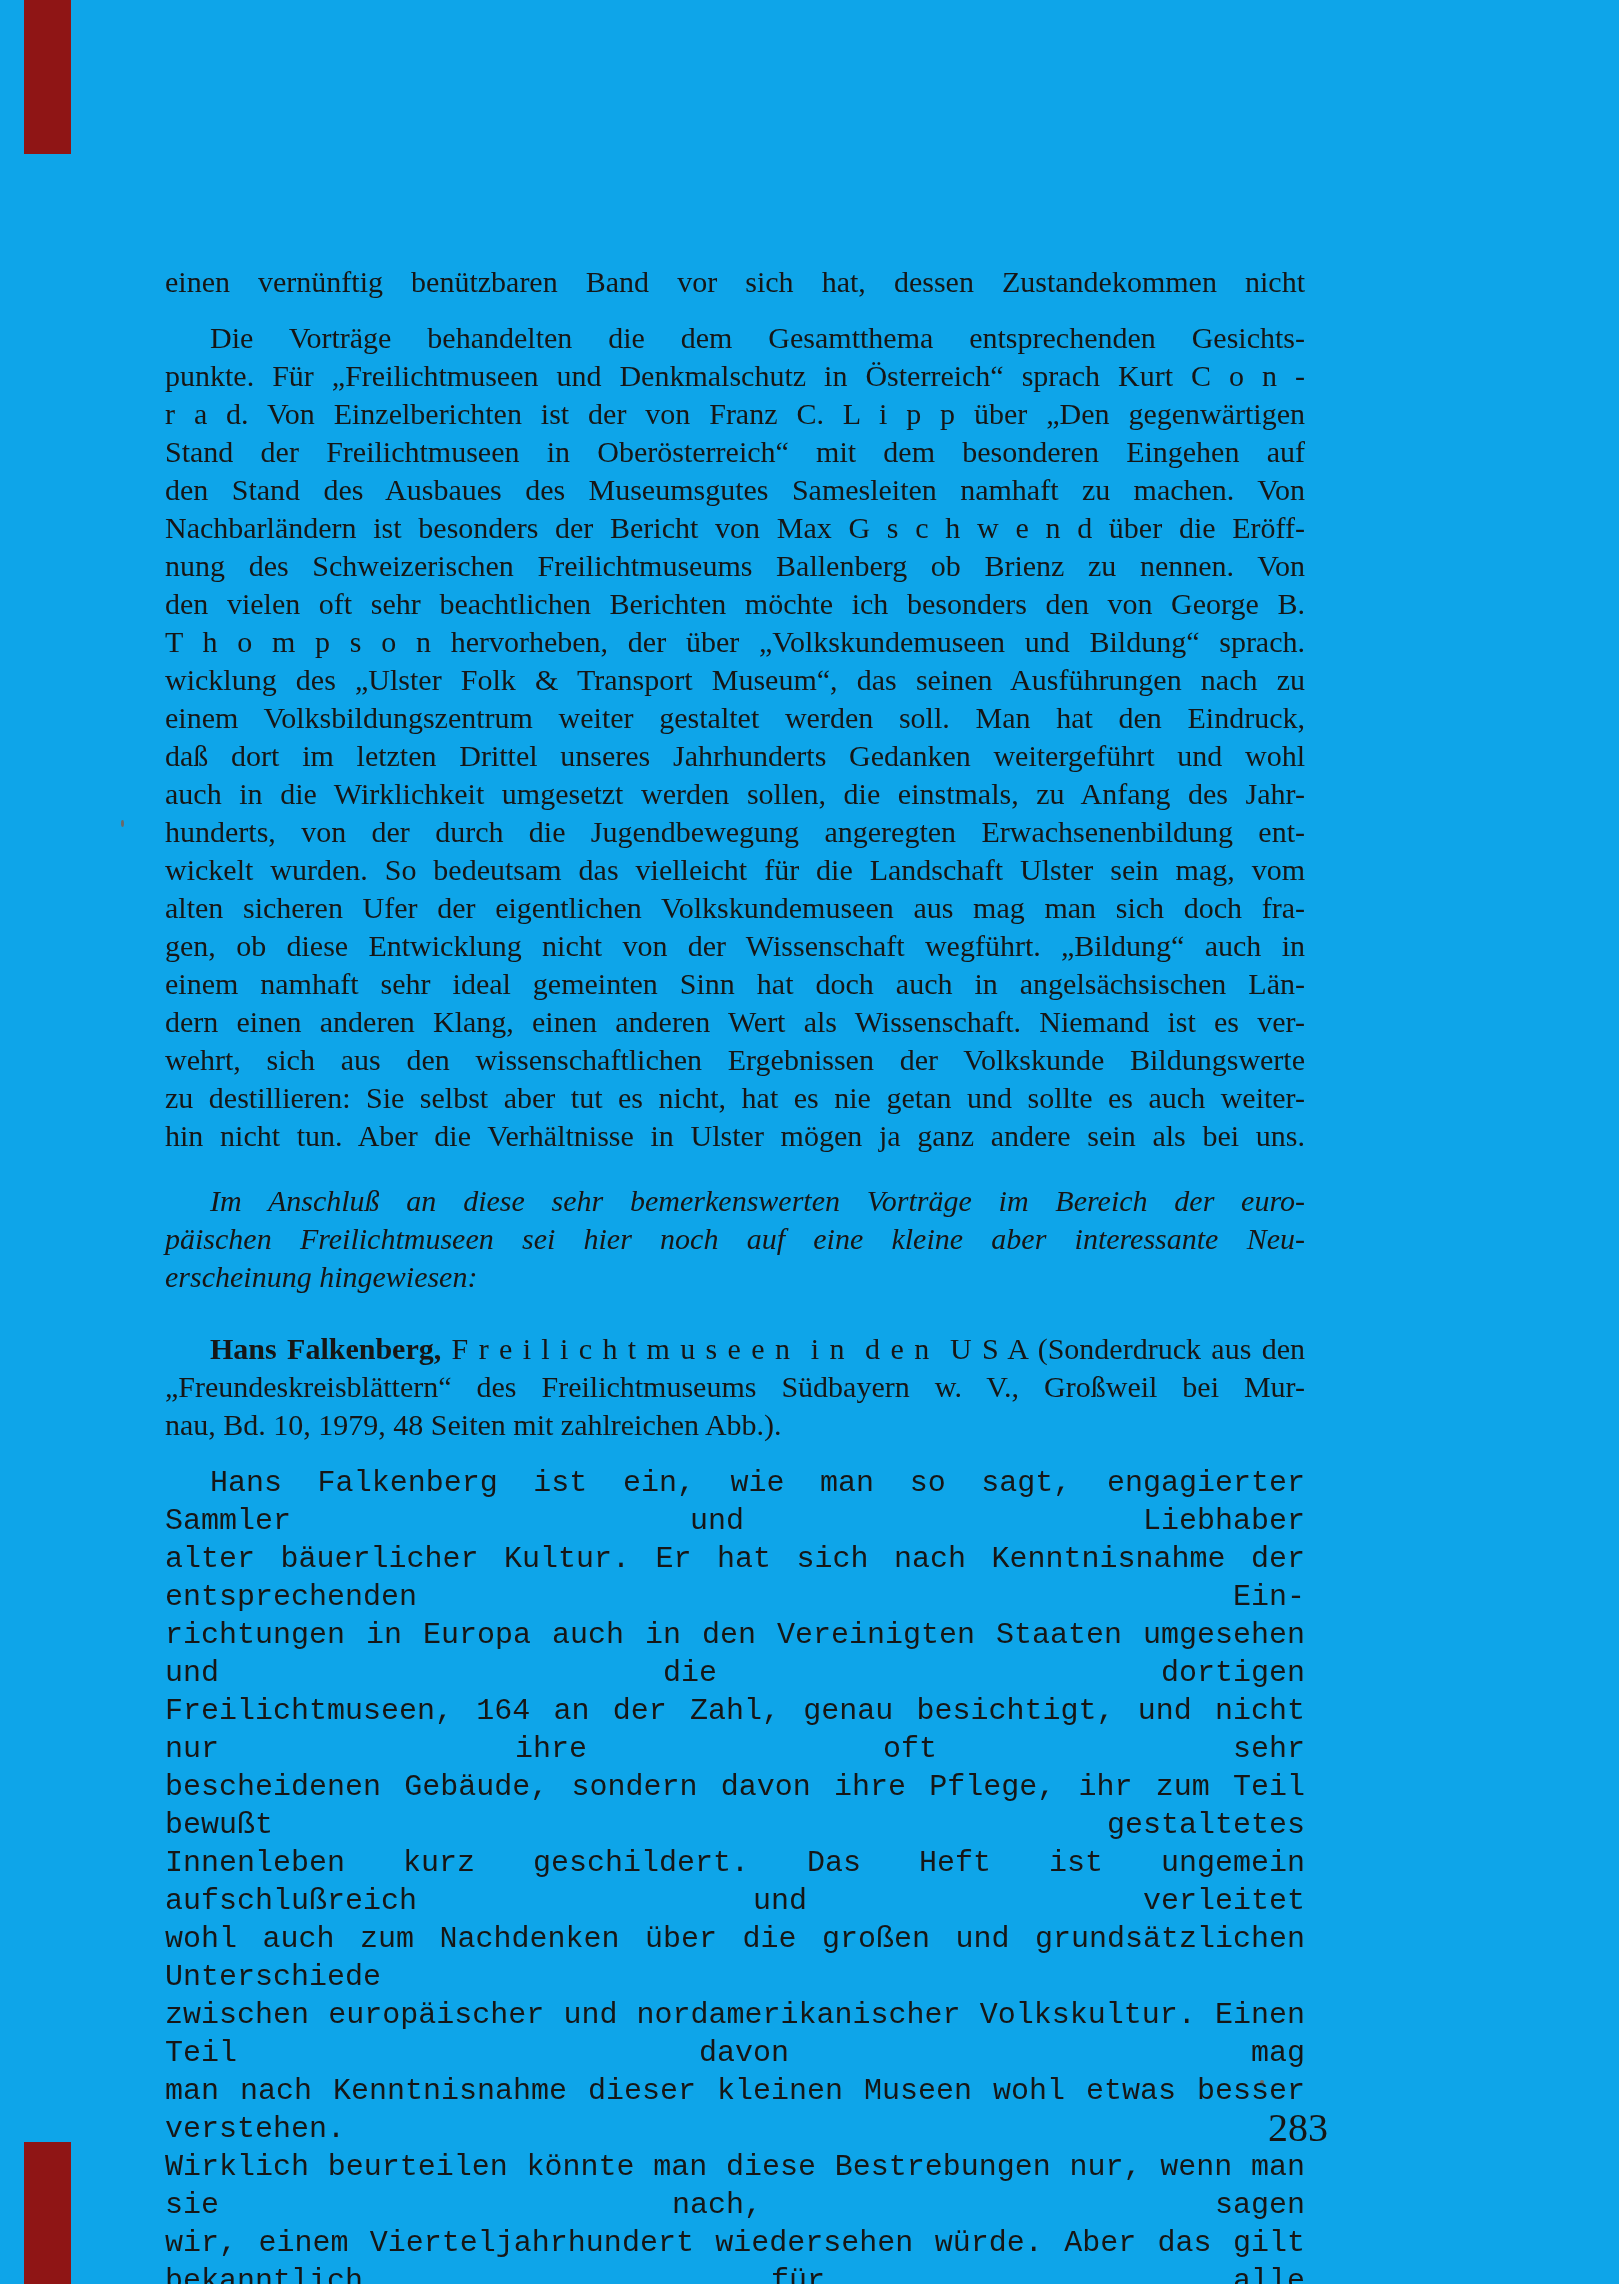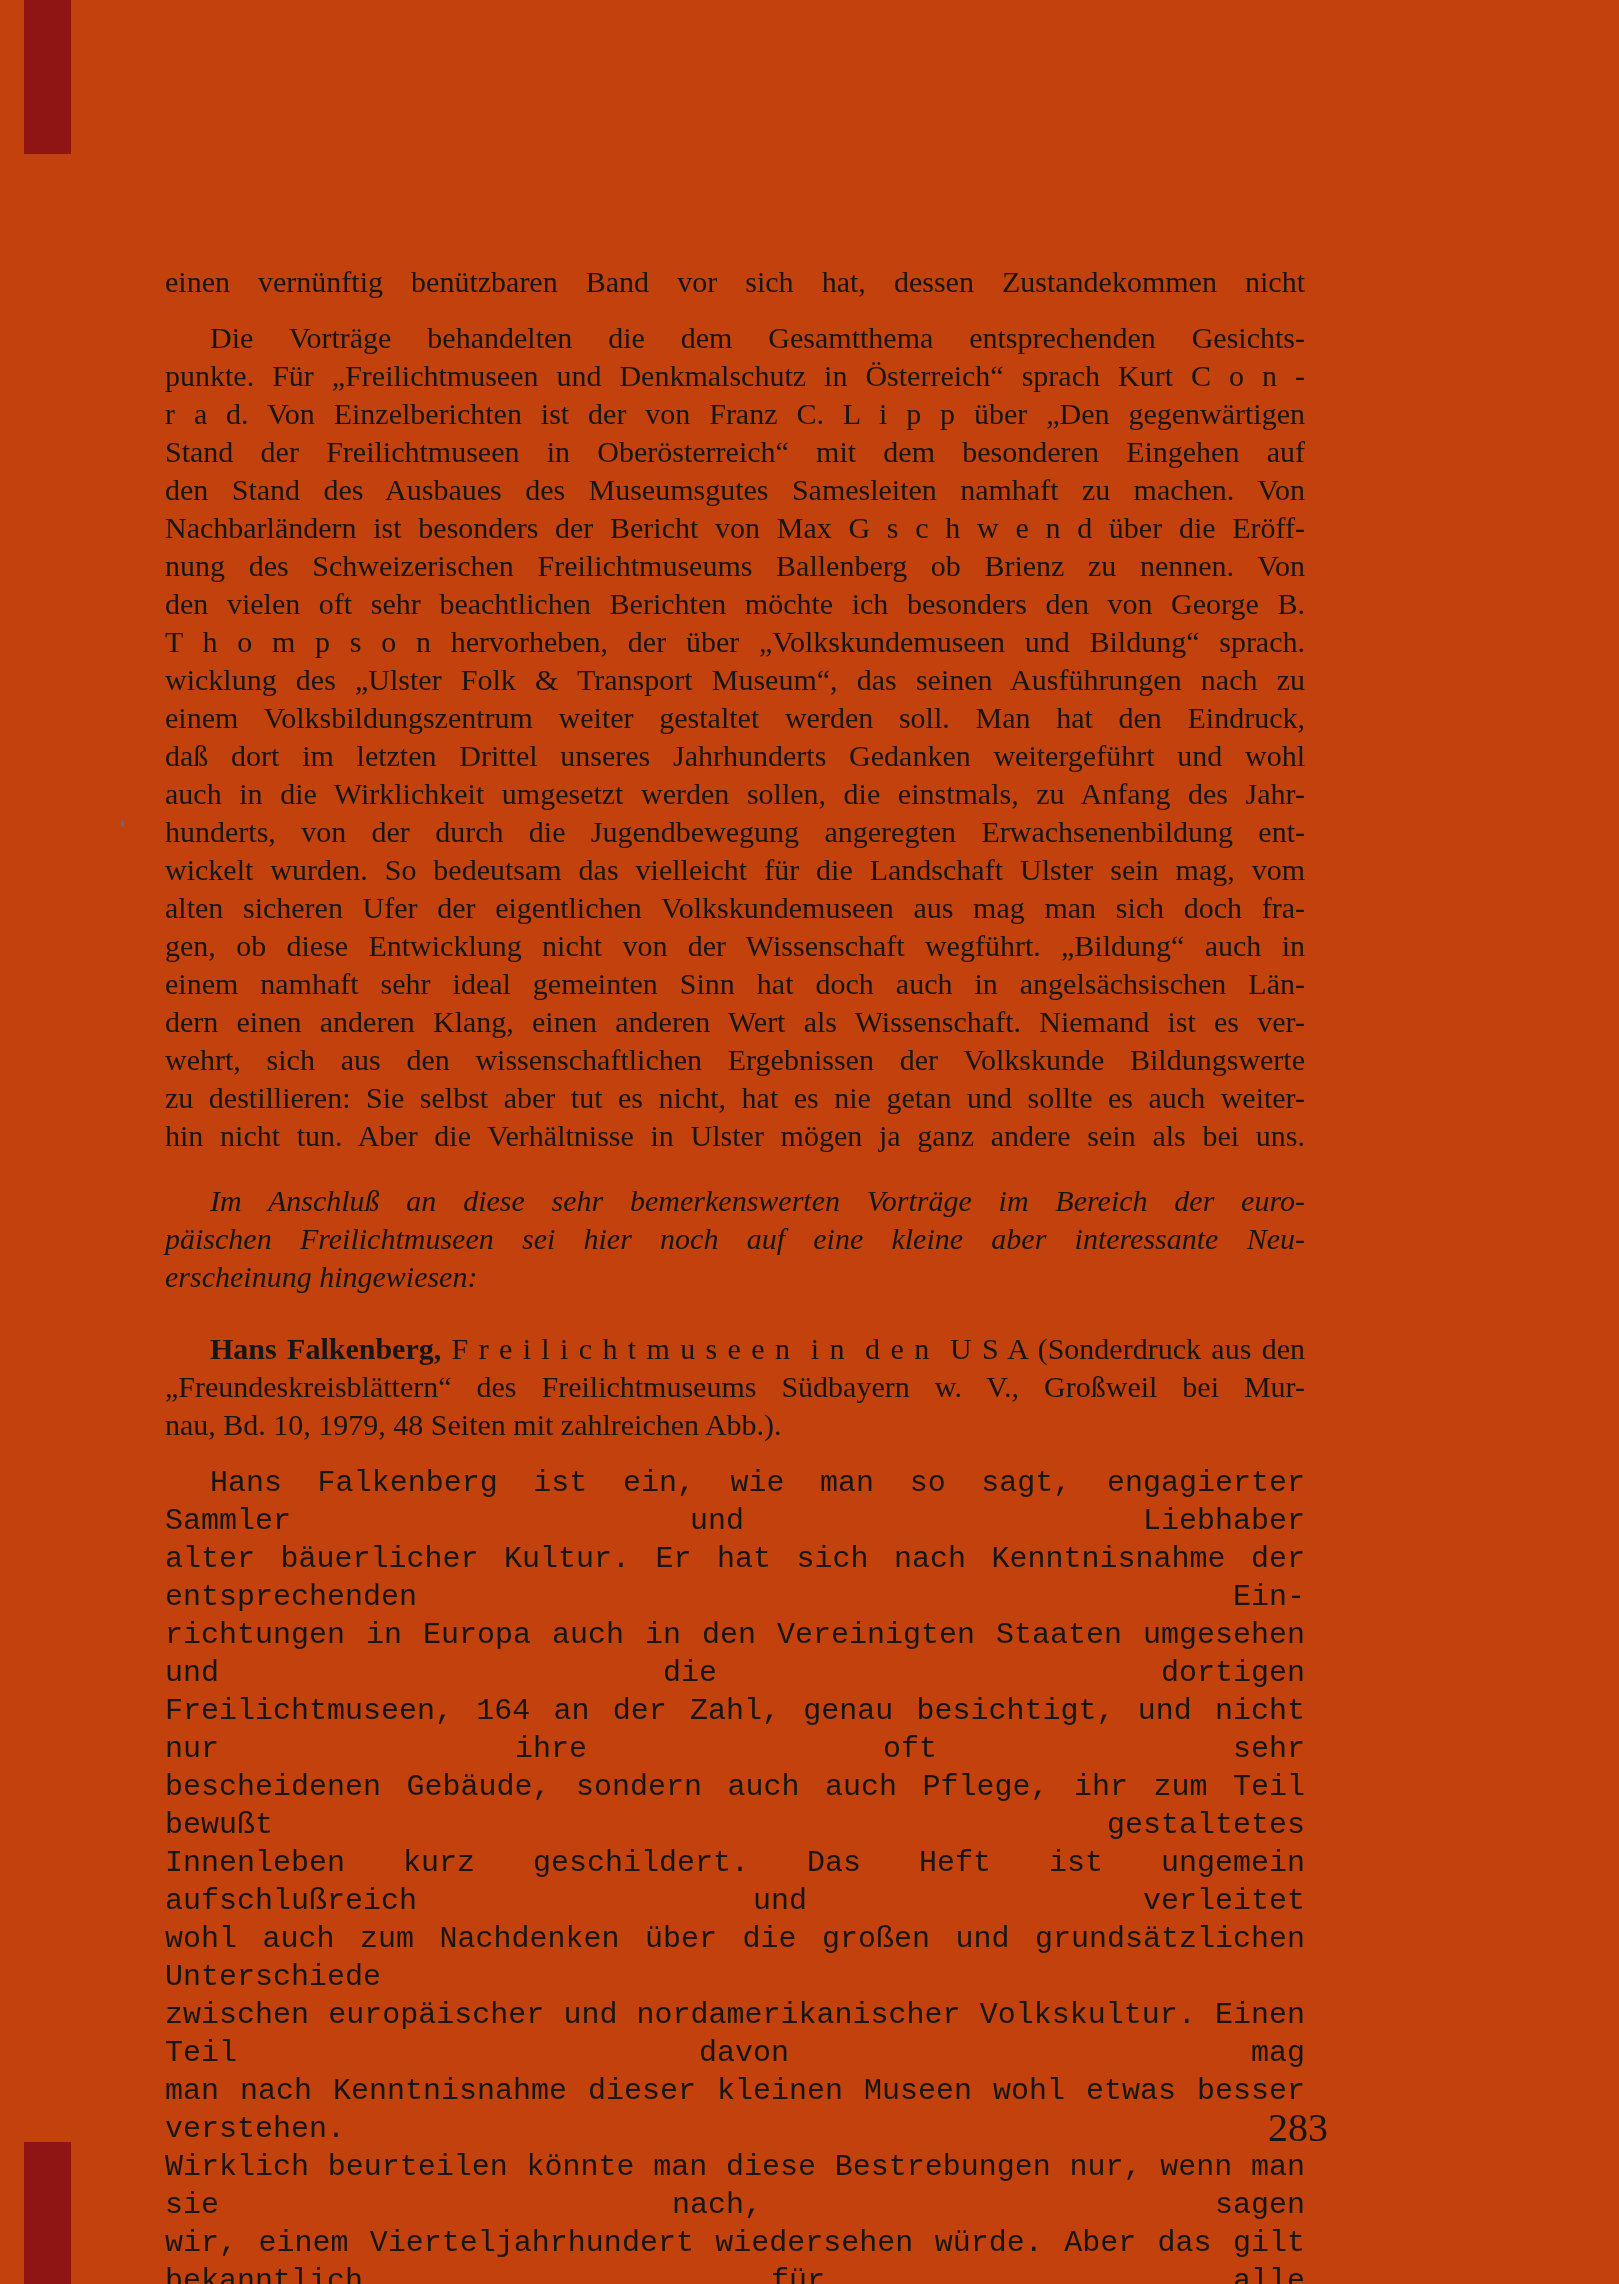--- a/index.html
+++ b/index.html
@@ -1,20 +1,20 @@
 <!DOCTYPE html>
 <html style="font-size:13px"><head>
 <meta charset="utf-8">
 <style>
   html,body{margin:0;padding:0;background:#ffffff;}
   .page{
     position:relative;
     width:1619px;
     height:2284px;
-    background:#c2410c;
+    background:#0ea5e9;
     font-family:"Liberation Serif","DejaVu Serif",serif;
     color:#161616;
     overflow:hidden;
   }
   .edge-mark{position:absolute;left:24px;width:47px;background:#8f1515;}
   .edge-mark.top{top:0;height:154px;}
   .edge-mark.bottom{top:2142px;height:142px;}
   .text-block{
     position:absolute;
     left:165px;
@@ -107,21 +107,21 @@
       </div>
     <div class="line">„Freundeskreisblättern“ des Freilichtmuseums Südbayern w. V., Großweil bei Mur-</div>
         <div class="line">nau, Bd. 10, 1979, 48 Seiten mit zahlreichen Abb.).</div>
       </div>
 
     <div class="para indent gap4 last-short">
         <div class="line">Hans Falkenberg ist ein, wie man so sagt, engagierter Sammler und Liebhaber</div>
         <div class="line">alter bäuerlicher Kultur. Er hat sich nach Kenntnisnahme der entsprechenden Ein-</div>
         <div class="line">richtungen in Europa auch in den Vereinigten Staaten umgesehen und die dortigen</div>
         <div class="line">Freilichtmuseen, 164 an der Zahl, genau besichtigt, und nicht nur ihre oft sehr</div>
-        <div class="line">bescheidenen Gebäude, sondern auch auch Pflege, ihr zum Teil bewußt gestaltetes</div>
+        <div class="line">bescheidenen Gebäude, sondern davon ihre Pflege, ihr zum Teil bewußt gestaltetes</div>
         <div class="line">Innenleben kurz geschildert. Das Heft ist ungemein aufschlußreich und verleitet</div>
         <div class="line">wohl auch zum Nachdenken über die großen und grundsätzlichen Unterschiede</div>
         <div class="line">zwischen europäischer und nordamerikanischer Volkskultur. Einen Teil davon mag</div>
         <div class="line">man nach Kenntnisnahme dieser kleinen Museen wohl etwas besser verstehen.</div>
         <div class="line">Wirklich beurteilen könnte man diese Bestrebungen nur, wenn man sie nach, sagen</div>
         <div class="line">wir, einem Vierteljahrhundert wiedersehen würde. Aber das gilt bekanntlich für alle</div>
         <div class="line">Freilichtmuseen.</div>
       </div>
 
     <div class="signature">Leopold S c h m i d t</div>

